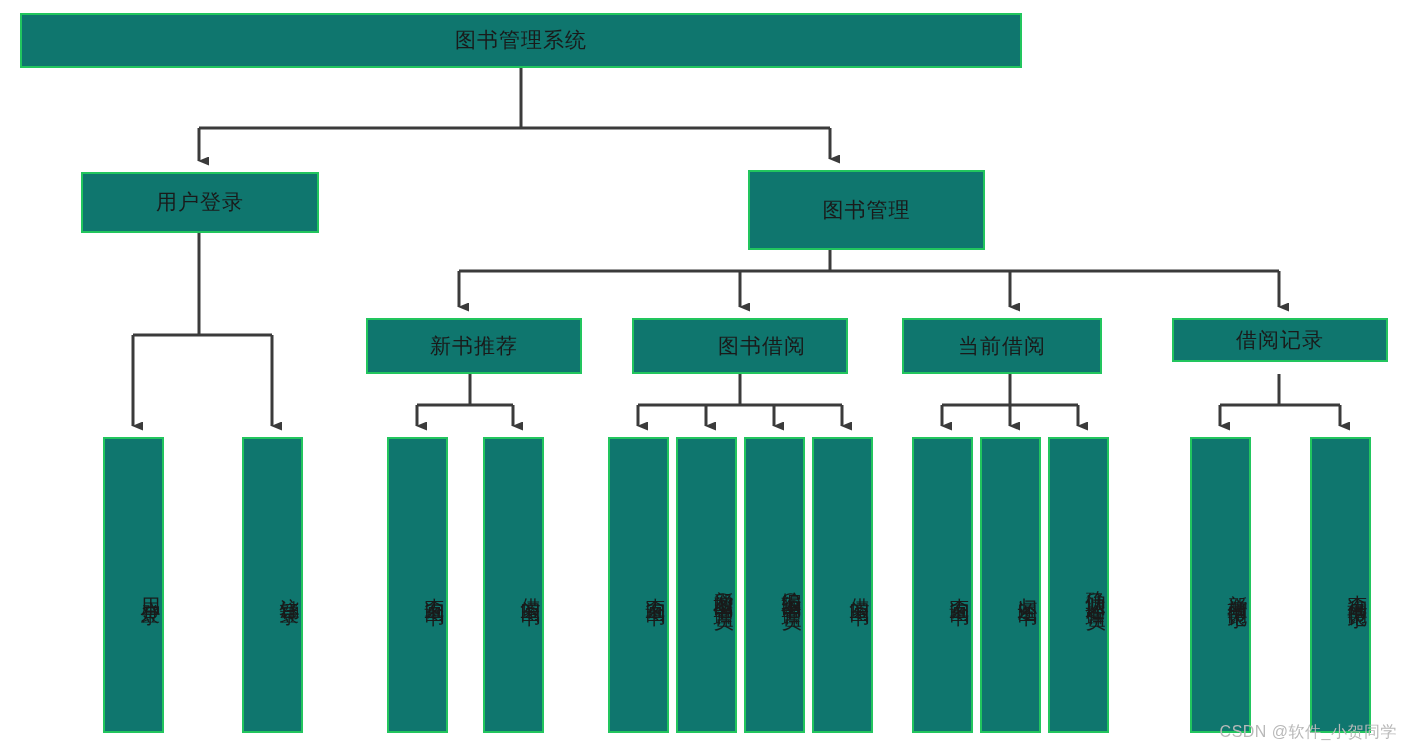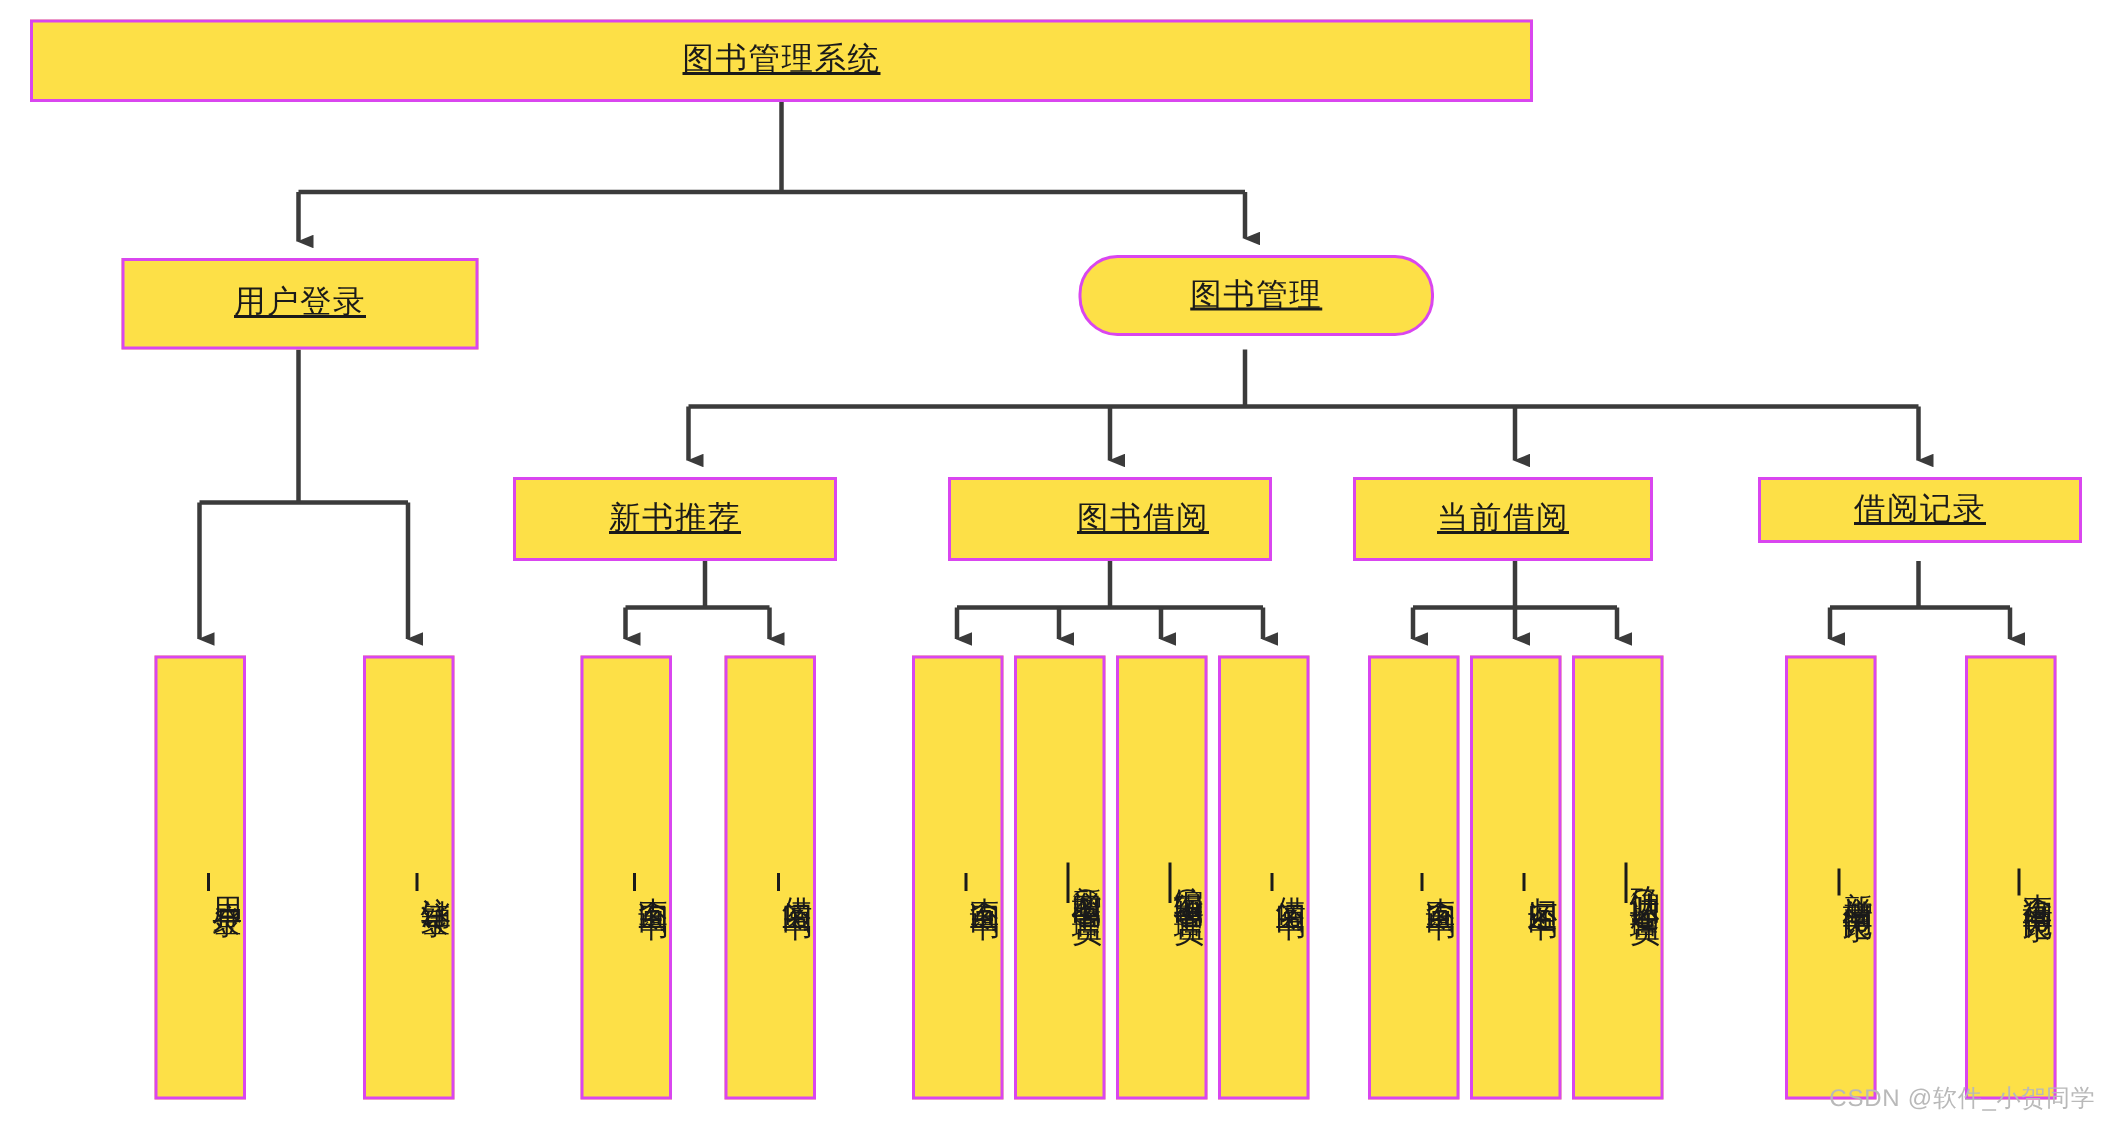--- a/index.html
+++ b/index.html
@@ -22,30 +22,29 @@
     position: absolute;
     left: 0;
     top: 0;
     width: 1405px;
     height: 747px;
     pointer-events: none;
   }
   .node {
     position: absolute;
     box-sizing: border-box;
-    border: 2px solid #d946ef;
-    background: #fde047;
+    border: 2px solid #22c55e;
+    background: #0f766e;
     display: flex;
     align-items: center;
     justify-content: center;
     color: #1a1a1a;
     font-size: 21px;
     letter-spacing: 1px;
     line-height: 1.15;
-    text-decoration: underline;
   }
   .node.horizontal {
     writing-mode: horizontal-tb;
   }
   .node.vertical {
     writing-mode: vertical-rl;
     text-orientation: upright;
     font-size: 20px;
     letter-spacing: 3px;
     align-items: flex-start;
@@ -122,24 +121,24 @@
       </g>
   </svg>
 
   <div id="nodes-layer">
       <div class="node horizontal" style="left: 20px; top: 13px; width: 1002px; height: 55px;">
         <span class="node-label">图书管理系统</span>
       </div>
       <div class="node horizontal" style="left: 81px; top: 172px; width: 238px; height: 61px;">
         <span class="node-label">用户登录</span>
       </div>
-      <div class="node horizontal" style="left: 719px; top: 170px; width: 237px; height: 54px; border-radius: 26px;">
+      <div class="node horizontal" style="left: 748px; top: 170px; width: 237px; height: 80px;">
         <span class="node-label">图书管理</span>
       </div>
-      <div class="node horizontal" style="left: 342px; top: 318px; width: 216px; height: 56px;">
+      <div class="node horizontal" style="left: 366px; top: 318px; width: 216px; height: 56px;">
         <span class="node-label">新书推荐</span>
       </div>
       <div class="node horizontal" style="left: 632px; top: 318px; width: 216px; height: 56px; padding-left: 44px;">
         <span class="node-label">图书借阅</span>
       </div>
       <div class="node horizontal" style="left: 902px; top: 318px; width: 200px; height: 56px;">
         <span class="node-label">当前借阅</span>
       </div>
       <div class="node horizontal" style="left: 1172px; top: 318px; width: 216px; height: 44px;">
         <span class="node-label">借阅记录</span>

